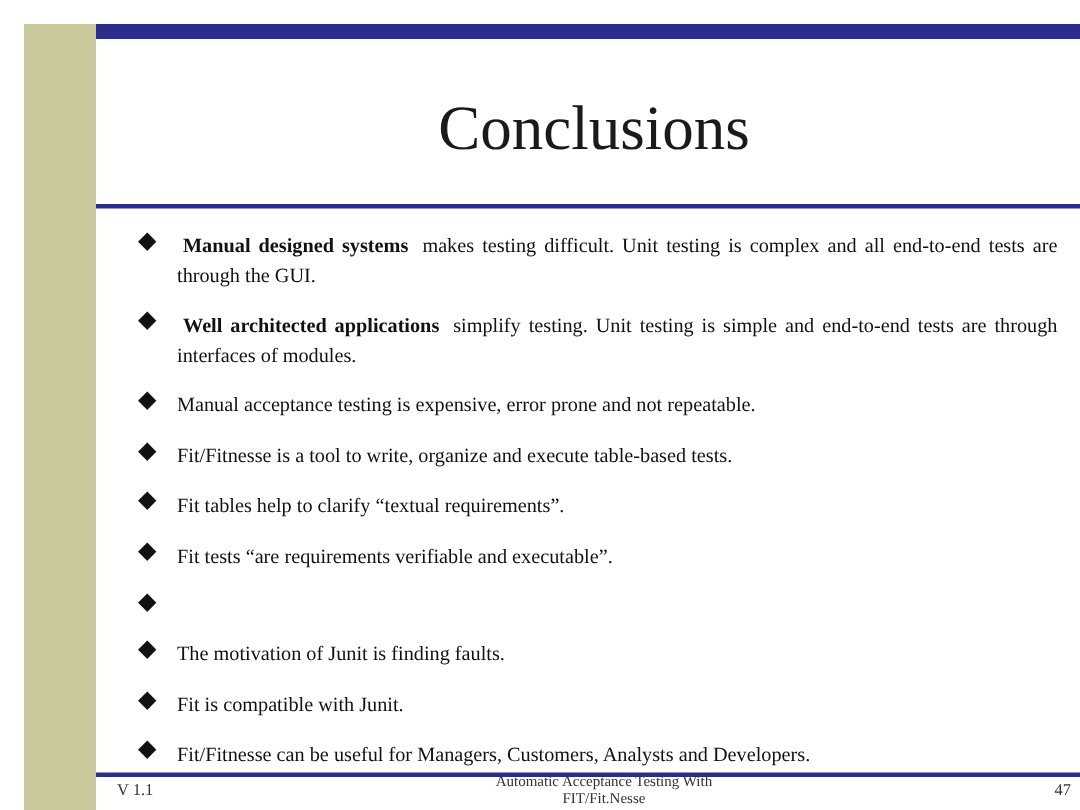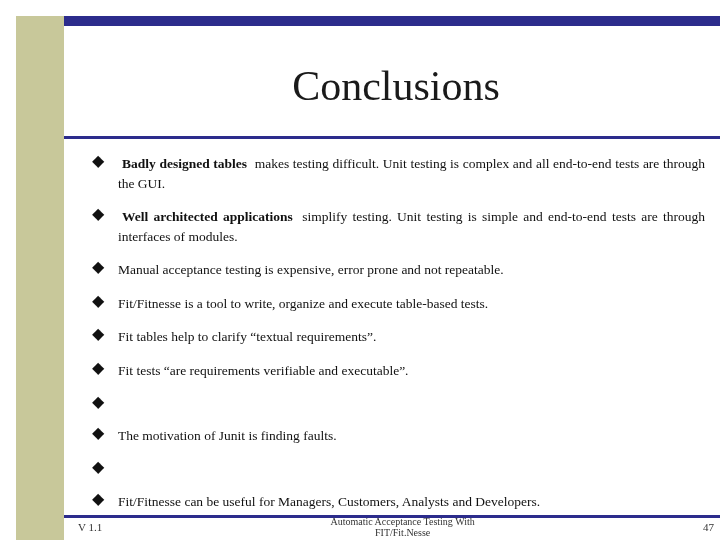--- a/index.html
+++ b/index.html
@@ -159,21 +159,21 @@
   </div>
 
   <div class="top-line"></div>
 
   <div class="content-area">
     <ul class="bullet-list">
 
       <li>
         <span class="bullet">◆</span>
         <span class="text">
-          <strong>Badly designed tables</strong> makes testing difficult. Unit testing is complex and all end-to-end tests are through the GUI.
+          <strong>Manual designed systems</strong> makes testing difficult. Unit testing is complex and all end-to-end tests are through the GUI.
         </span>
       </li>
 
       <li>
         <span class="bullet">◆</span>
         <span class="text">
           <strong>Well architected applications</strong> simplify testing. Unit testing is simple and end-to-end tests are through interfaces of modules.
         </span>
       </li>
 
@@ -211,20 +211,23 @@
 
       <li>
         <span class="bullet">◆</span>
         <span class="text">
           The motivation of Junit is finding faults.
         </span>
       </li>
 
       <li>
         <span class="bullet">◆</span>
+        <span class="text">
+          Fit is compatible with Junit.
+        </span>
       </li>
 
       <li>
         <span class="bullet">◆</span>
         <span class="text">
           Fit/Fitnesse can be useful for Managers, Customers, Analysts and Developers.
         </span>
       </li>
 
     </ul>

